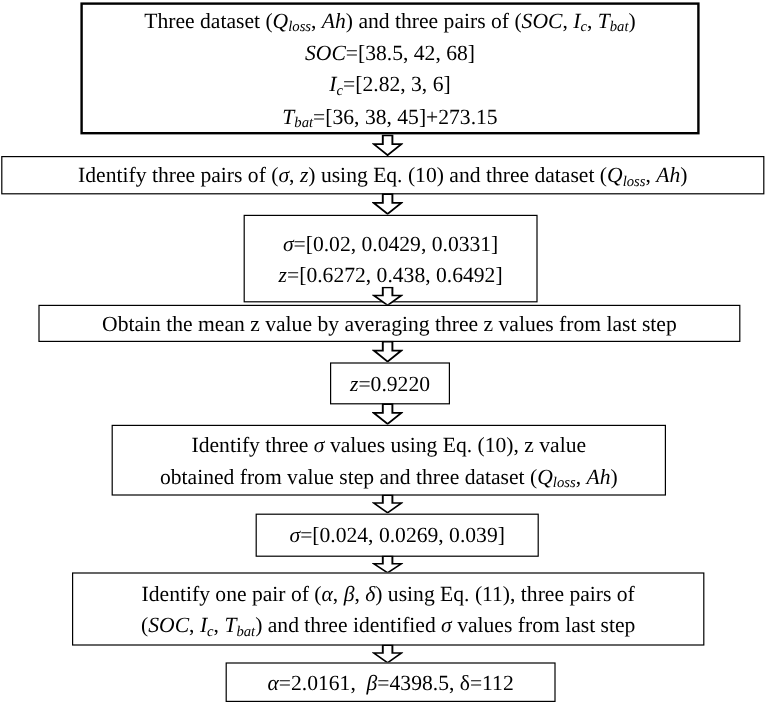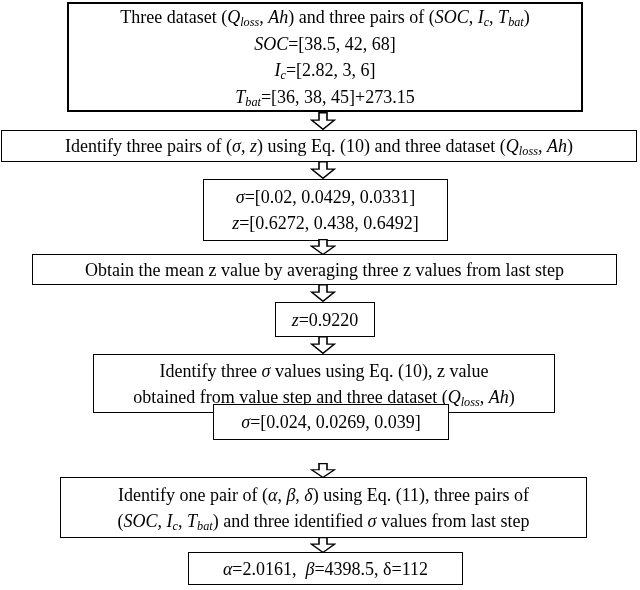--- a/index.html
+++ b/index.html
@@ -57,21 +57,21 @@
   </svg>
 
   <div class="box" id="node-1" style="left:1px; top:130px; width:636px; height:32px;">
       <div class="line"><span>Identify three pairs of (</span><span class="it">σ</span><span>, </span><span class="it">z</span><span>) using Eq. (10) and three dataset (</span><span class="it">Q</span><span class="it sub">loss</span><span>, </span><span class="it">Ah</span><span>)</span></div>
     </div>
 
   <svg class="arrow" style="left:310px; top:161px;" width="26" height="18" viewBox="0 0 26 20" preserveAspectRatio="none">
     <polygon points="9,0.8 17,0.8 17,9 24.5,9 13,19.2 1.5,9 9,9" fill="#ffffff" stroke="#000000" stroke-width="1.6"></polygon>
   </svg>
 
-  <div class="box" id="node-2" style="left:203px; top:179px; width:245px; height:62px;">
+  <div class="box" id="node-2" style="left:203px; top:179px; width:245px; height:73px;">
       <div class="line"><span class="it">σ</span><span>=[0.02, 0.0429, 0.0331]</span></div>
       <div class="line"><span class="it">z</span><span>=[0.6272, 0.438, 0.6492]</span></div>
     </div>
 
   <svg class="arrow" style="left:310px; top:239px;" width="26" height="16" viewBox="0 0 26 20" preserveAspectRatio="none">
     <polygon points="9,0.8 17,0.8 17,9 24.5,9 13,19.2 1.5,9 9,9" fill="#ffffff" stroke="#000000" stroke-width="1.6"></polygon>
   </svg>
 
   <div class="box" id="node-3" style="left:32px; top:254px; width:585px; height:31px;">
       <div class="line"><span>Obtain the mean z value by averaging three z values from last step</span></div>
@@ -91,21 +91,21 @@
 
   <div class="box" id="node-5" style="left:93px; top:354px; width:462px; height:59px;">
       <div class="line"><span>Identify three </span><span class="it">σ</span><span> values using Eq. (10), z value</span></div>
       <div class="line"><span>obtained from value step and three dataset (</span><span class="it">Q</span><span class="it sub">loss</span><span>, </span><span class="it">Ah</span><span>)</span></div>
     </div>
 
   <svg class="arrow" style="left:310px; top:412px;" width="26" height="16" viewBox="0 0 26 20" preserveAspectRatio="none">
     <polygon points="9,0.8 17,0.8 17,9 24.5,9 13,19.2 1.5,9 9,9" fill="#ffffff" stroke="#000000" stroke-width="1.6"></polygon>
   </svg>
 
-  <div class="box" id="node-6" style="left:213px; top:404px; width:236px; height:36px;">
+  <div class="box" id="node-6" style="left:213px; top:428px; width:236px; height:36px;">
       <div class="line"><span class="it">σ</span><span>=[0.024, 0.0269, 0.039]</span></div>
     </div>
 
   <svg class="arrow" style="left:310px; top:463px;" width="26" height="15" viewBox="0 0 26 20" preserveAspectRatio="none">
     <polygon points="9,0.8 17,0.8 17,9 24.5,9 13,19.2 1.5,9 9,9" fill="#ffffff" stroke="#000000" stroke-width="1.6"></polygon>
   </svg>
 
   <div class="box" id="node-7" style="left:60px; top:477px; width:527px; height:61px;">
       <div class="line"><span>Identify one pair of (</span><span class="it">α</span><span>, </span><span class="it">β</span><span>, </span><span class="it">δ</span><span>) using Eq. (11), three pairs of</span></div>
       <div class="line"><span>(</span><span class="it">SOC</span><span>, </span><span class="it">I</span><span class="it sub">c</span><span>, </span><span class="it">T</span><span class="it sub">bat</span><span>) and three identified </span><span class="it">σ</span><span> values from last step</span></div>

